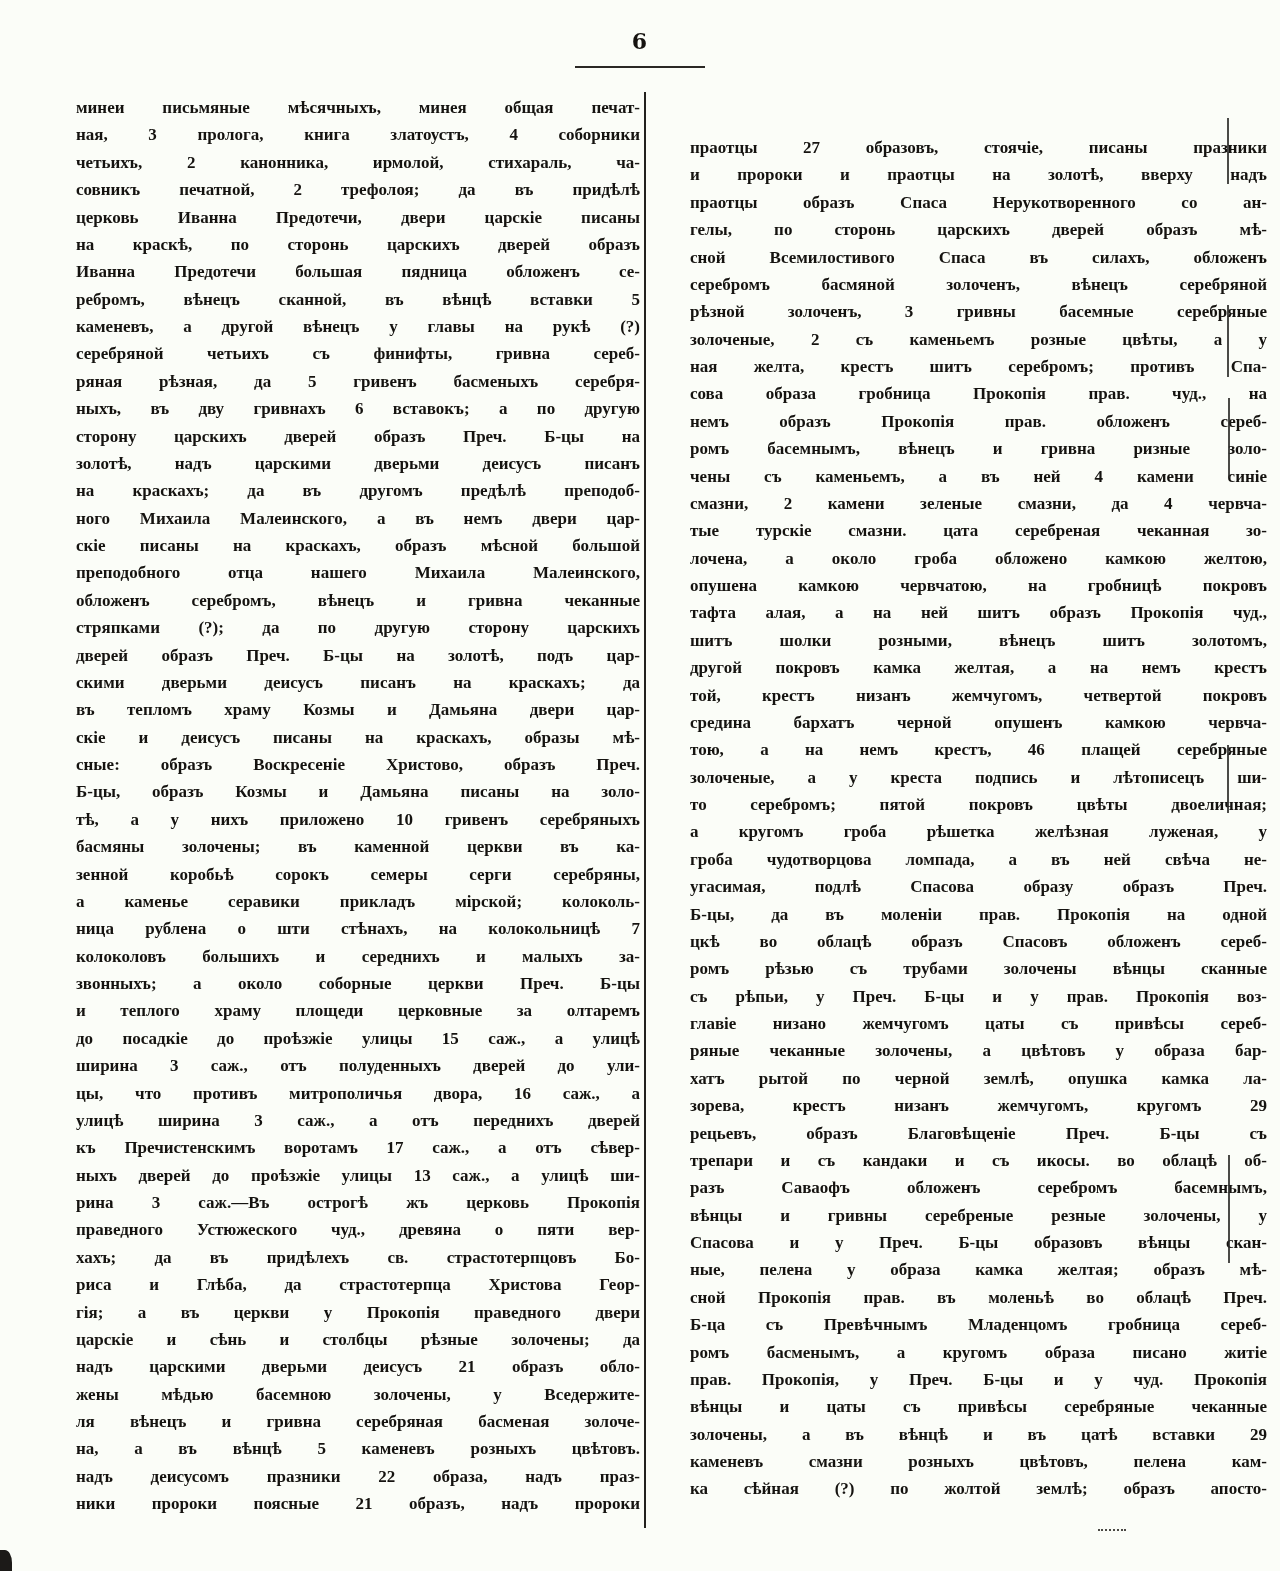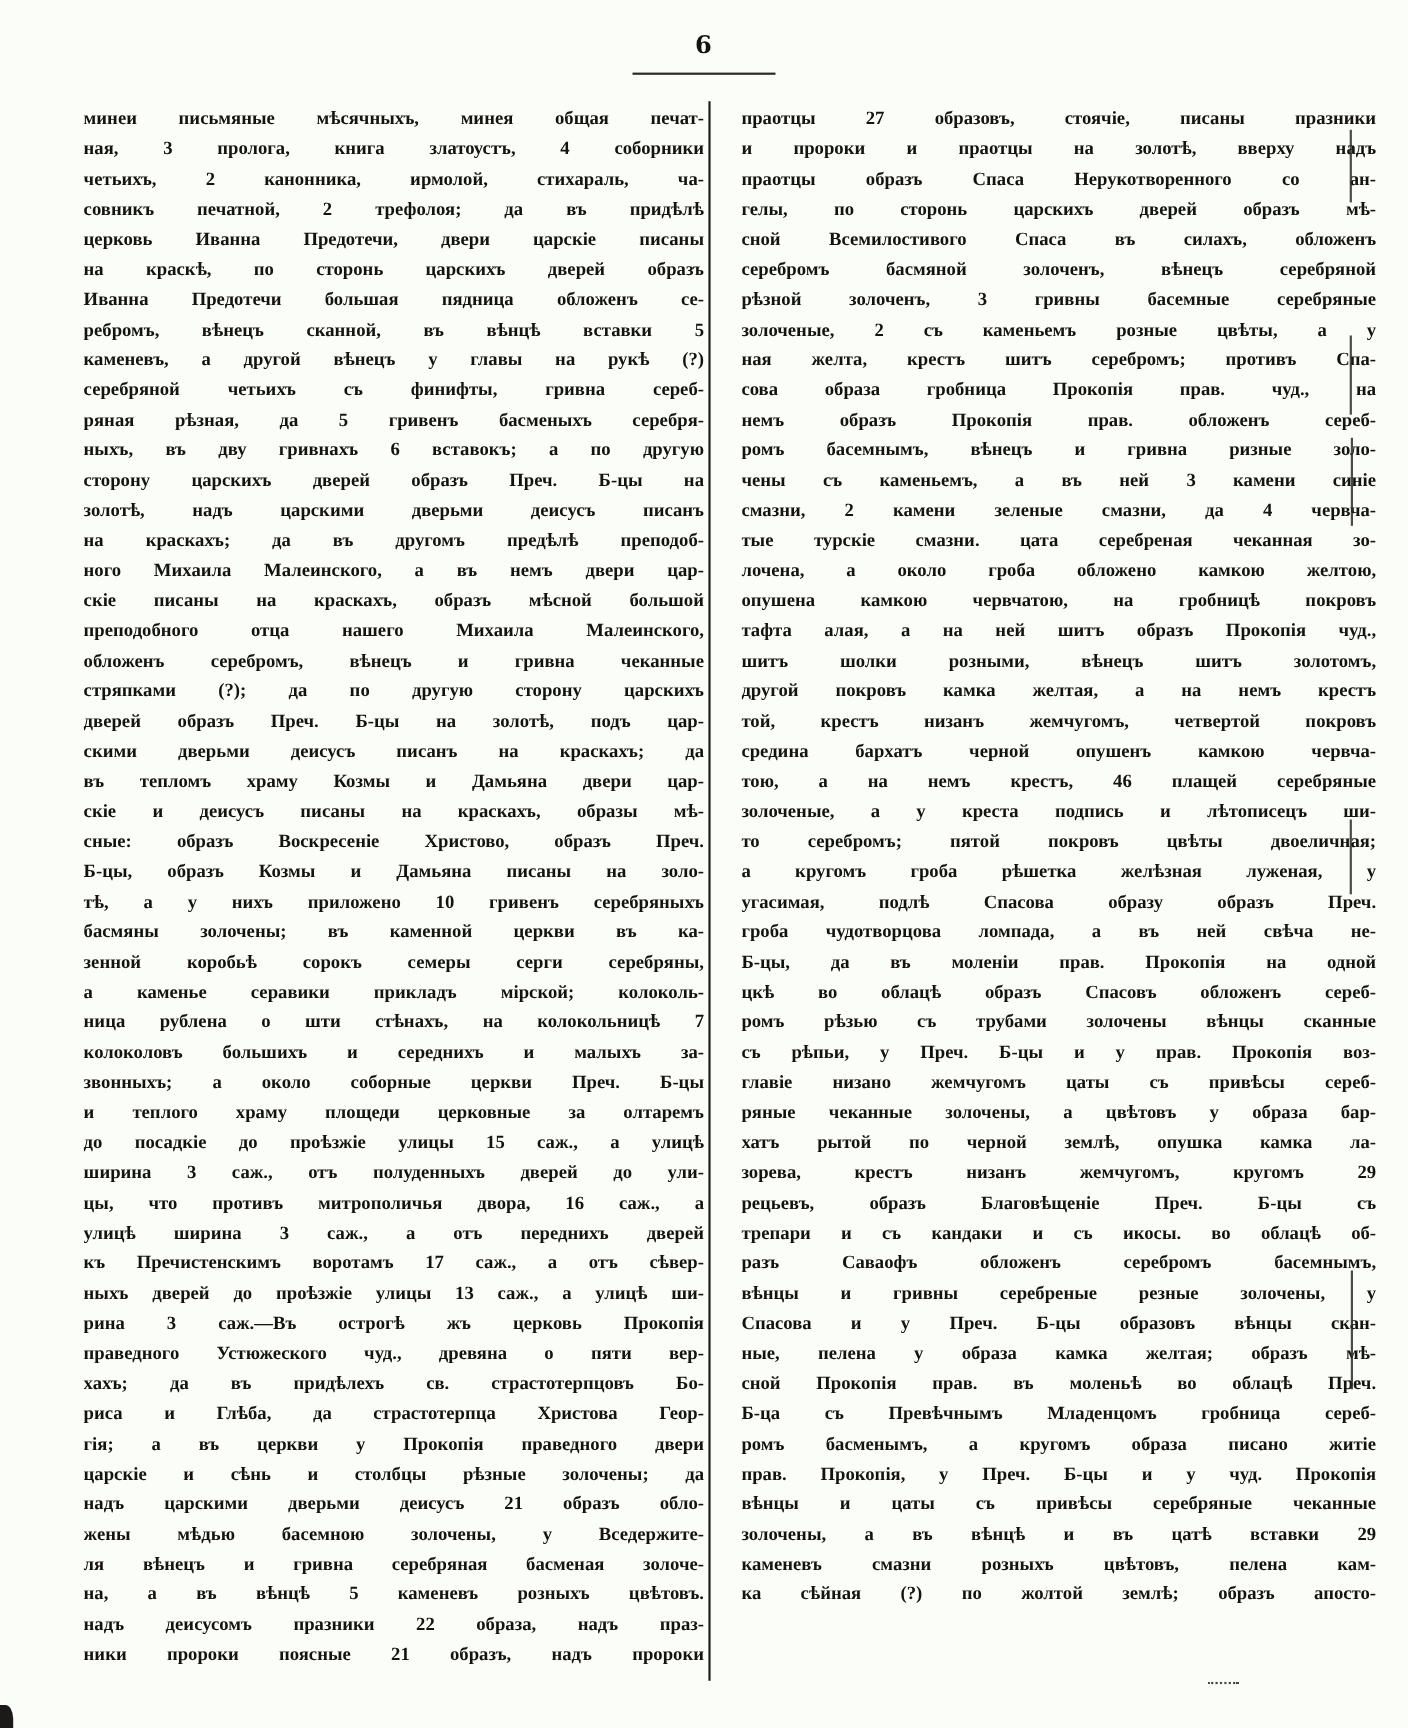--- a/index.html
+++ b/index.html
@@ -39,22 +39,23 @@
     font-size: 17px;
     font-weight: 700;
     line-height: 27.38px;
     font-family: Liberation Serif, serif;
   }
   .column-left {
     left: 76px;
     width: 564px;
   }
   .column-right {
-    left: 674px;
+    left: 690px;
     width: 577px;
+    margin-top: 40px;
   }
   .line {
     height: 27.38px;
     text-align: justify;
     text-align-last: justify;
     white-space: normal;
     overflow: hidden;
   }
   .column-separator {
     position: absolute;
@@ -162,36 +163,36 @@
     <div class="line">праотцы образъ Спаса Нерукотворенного со ан-</div>
     <div class="line">гелы, по сторонь царскихъ дверей образъ мѣ-</div>
     <div class="line">сной Всемилостивого Спаса въ силахъ, обложенъ</div>
     <div class="line">серебромъ басмяной золоченъ, вѣнецъ серебряной</div>
     <div class="line">рѣзной золоченъ, 3 гривны басемные серебряные</div>
     <div class="line">золоченые, 2 съ каменьемъ розные цвѣты, а у</div>
     <div class="line">ная желта, крестъ шитъ серебромъ; противъ Спа-</div>
     <div class="line">сова образа гробница Прокопія прав. чуд., на</div>
     <div class="line">немъ образъ Прокопія прав. обложенъ сереб-</div>
     <div class="line">ромъ басемнымъ, вѣнецъ и гривна ризные золо-</div>
-    <div class="line">чены съ каменьемъ, а въ ней 3 камени синіе</div>
+    <div class="line">чены съ каменьемъ, а въ ней 4 камени синіе</div>
     <div class="line">смазни, 2 камени зеленые смазни, да 4 червча-</div>
     <div class="line">тые турскіе смазни. цата серебреная чеканная зо-</div>
     <div class="line">лочена, а около гроба обложено камкою желтою,</div>
     <div class="line">опушена камкою червчатою, на гробницѣ покровъ</div>
     <div class="line">тафта алая, а на ней шитъ образъ Прокопія чуд.,</div>
     <div class="line">шитъ шолки розными, вѣнецъ шитъ золотомъ,</div>
     <div class="line">другой покровъ камка желтая, а на немъ крестъ</div>
     <div class="line">той, крестъ низанъ жемчугомъ, четвертой покровъ</div>
     <div class="line">средина бархатъ черной опушенъ камкою червча-</div>
     <div class="line">тою, а на немъ крестъ, 46 плащей серебряные</div>
     <div class="line">золоченые, а у креста подпись и лѣтописецъ ши-</div>
     <div class="line">то серебромъ; пятой покровъ цвѣты двоеличная;</div>
     <div class="line">а кругомъ гроба рѣшетка желѣзная луженая, у</div>
+    <div class="line">гроба чудотворцова ломпада, а въ ней свѣча не-</div>
     <div class="line">угасимая, подлѣ Спасова образу образъ Преч.</div>
-    <div class="line">гроба чудотворцова ломпада, а въ ней свѣча не-</div>
     <div class="line">Б-цы, да въ моленіи прав. Прокопія на одной</div>
     <div class="line">цкѣ во облацѣ образъ Спасовъ обложенъ сереб-</div>
     <div class="line">ромъ рѣзью съ трубами золочены вѣнцы сканные</div>
     <div class="line">съ рѣпьи, у Преч. Б-цы и у прав. Прокопія воз-</div>
     <div class="line">главіе низано жемчугомъ цаты съ привѣсы сереб-</div>
     <div class="line">ряные чеканные золочены, а цвѣтовъ у образа бар-</div>
     <div class="line">хатъ рытой по черной землѣ, опушка камка ла-</div>
     <div class="line">зорева, крестъ низанъ жемчугомъ, кругомъ 29</div>
     <div class="line">рецьевъ, образъ Благовѣщеніе Преч. Б-цы съ</div>
     <div class="line">трепари и съ кандаки и съ икосы. во облацѣ об-</div>

